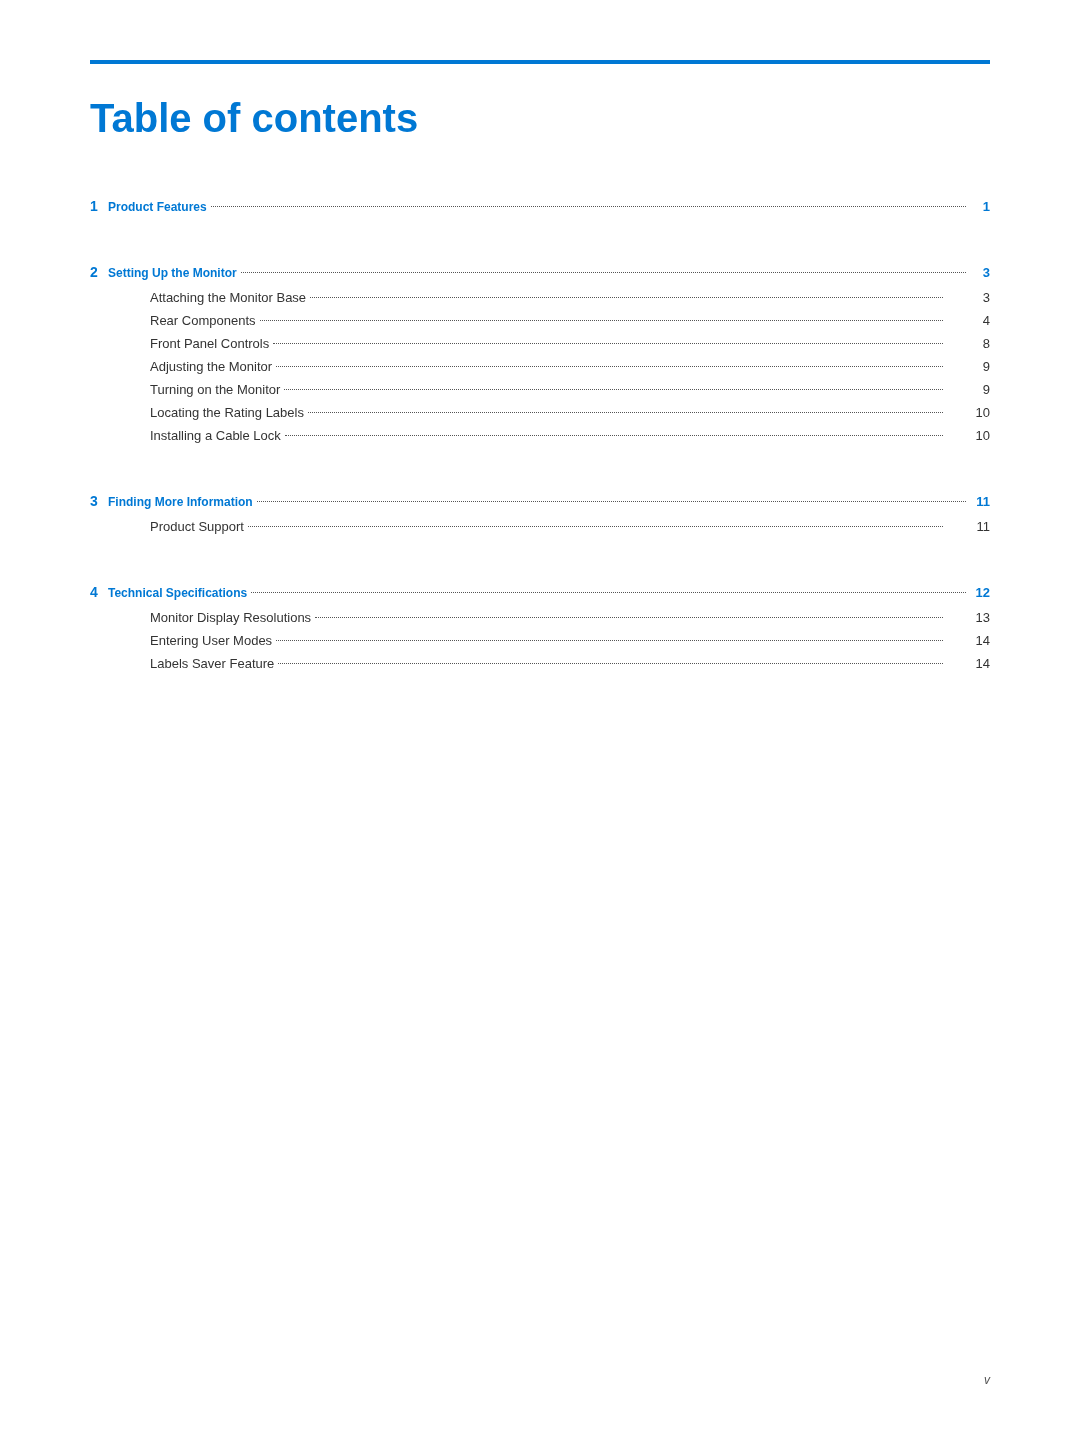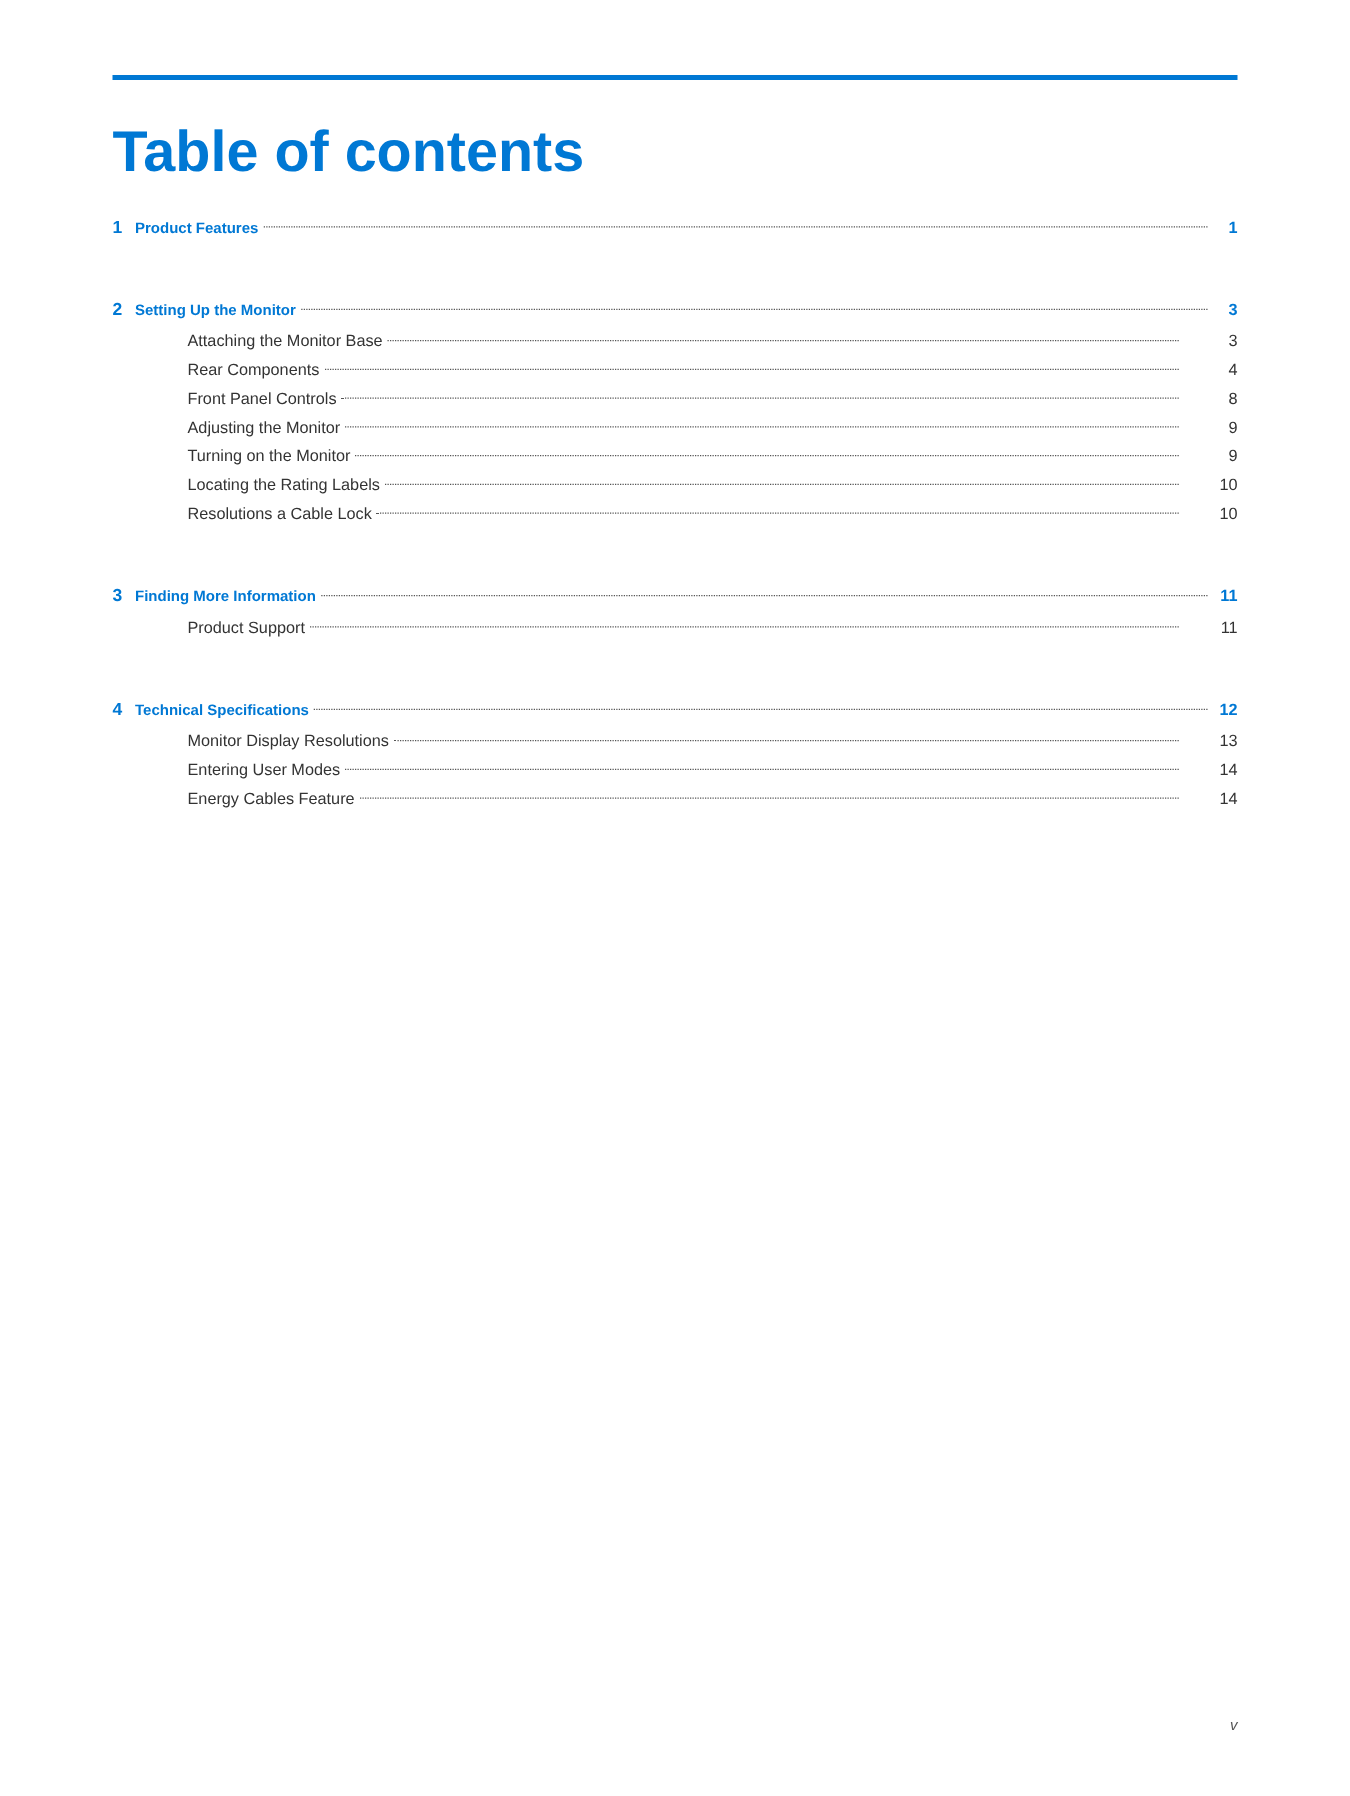--- a/index.html
+++ b/index.html
@@ -25,24 +25,24 @@
     }
 
     .top-border {
       width: 100%;
       height: 4px;
       background: #0078d4;
       margin-bottom: 30px;
     }
 
     .page-title {
-      font-size: 46px;
-      font-weight: 700;
-      color: #0078d4;
-      margin-bottom: 24px;
+      font-size: 40px;
+      font-weight: 700;
+      color: #0078d4;
+      margin-bottom: 56px;
       line-height: 1.2;
     }
 
     .toc-container {
       width: 100%;
     }
 
     .toc-section {
       margin-bottom: 30px;
     }
@@ -221,21 +221,21 @@
       </div>
         <div class="toc-subitem">
         <div class="toc-subitem-left">
           <span class="toc-subitem-title">Locating the Rating Labels</span>
           <span class="toc-subitem-dots"></span>
         </div>
         <span class="toc-subitem-page">10</span>
       </div>
         <div class="toc-subitem">
         <div class="toc-subitem-left">
-          <span class="toc-subitem-title">Resolutions a Cable Lock</span>
+          <span class="toc-subitem-title">Installing a Cable Lock</span>
           <span class="toc-subitem-dots"></span>
         </div>
         <span class="toc-subitem-page">10</span>
       </div>
       </div>
       <div class="section-gap"></div>
       <div class="toc-section">
         <div class="toc-chapter">
       <div class="toc-chapter-left">
         <span class="toc-chapter-num">3&nbsp;&nbsp;</span>
@@ -271,21 +271,21 @@
       </div>
         <div class="toc-subitem">
         <div class="toc-subitem-left">
           <span class="toc-subitem-title">Entering User Modes</span>
           <span class="toc-subitem-dots"></span>
         </div>
         <span class="toc-subitem-page">14</span>
       </div>
         <div class="toc-subitem">
         <div class="toc-subitem-left">
-          <span class="toc-subitem-title">Energy Cables Feature</span>
+          <span class="toc-subitem-title">Labels Saver Feature</span>
           <span class="toc-subitem-dots"></span>
         </div>
         <span class="toc-subitem-page">14</span>
       </div>
       </div>
       <div class="section-gap"></div>
     </div>
 
   <div class="footer-page">v</div>
 </div>

